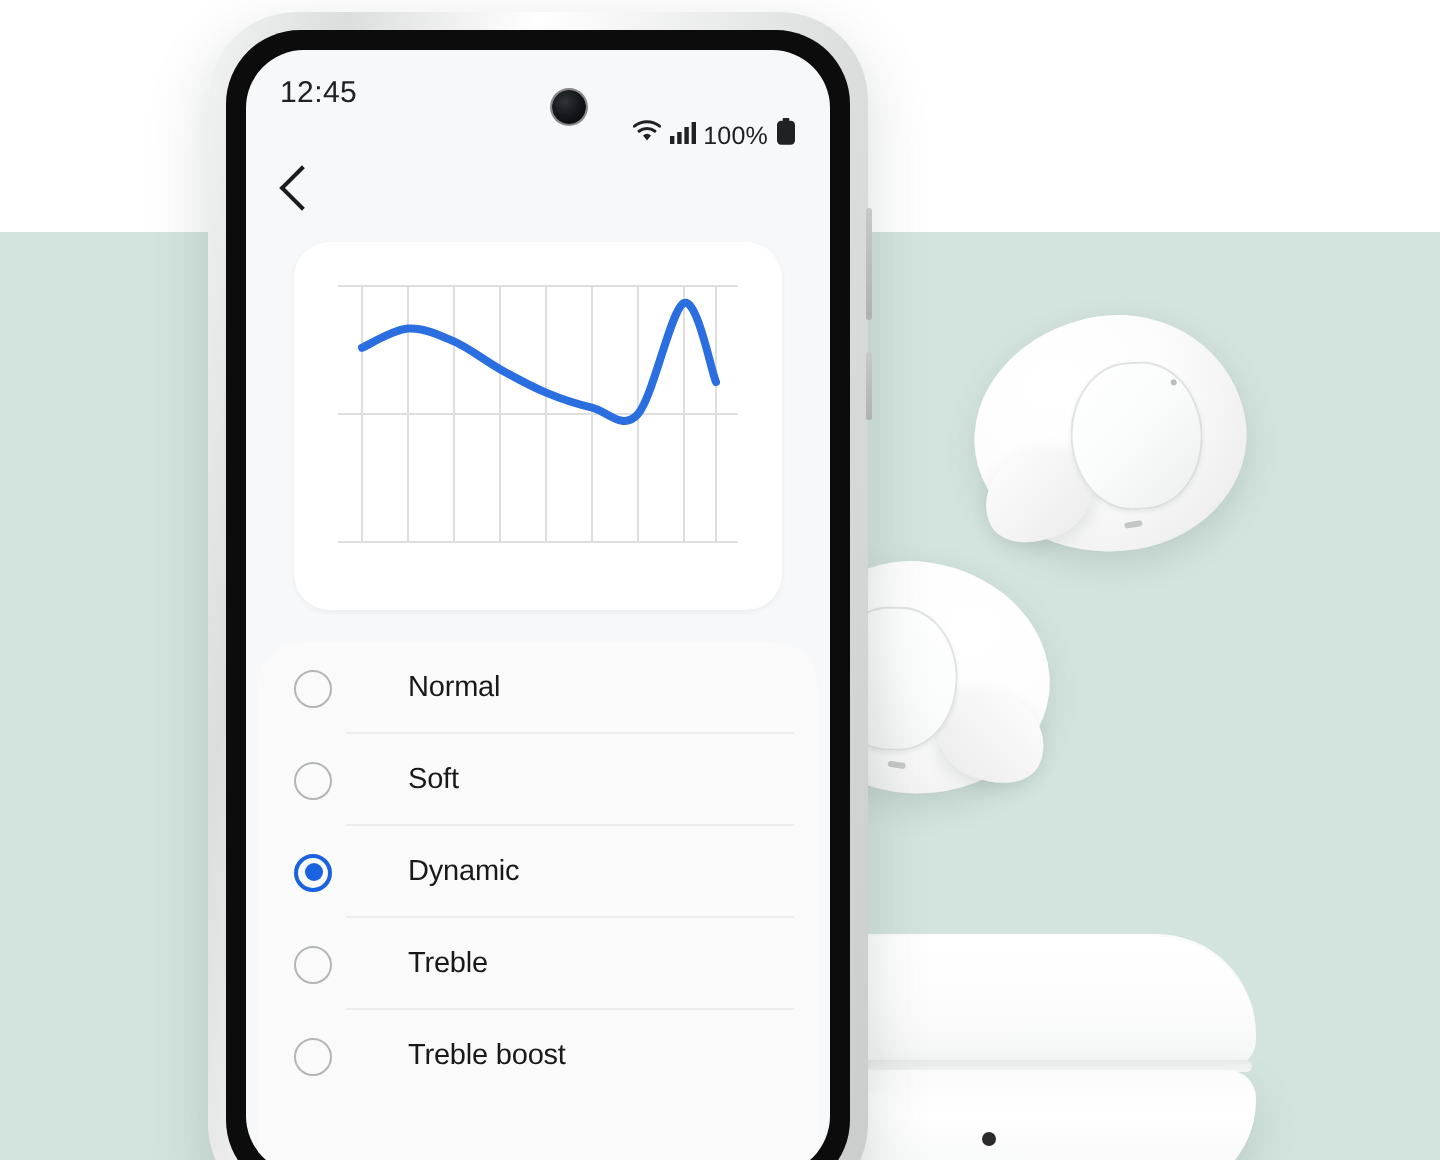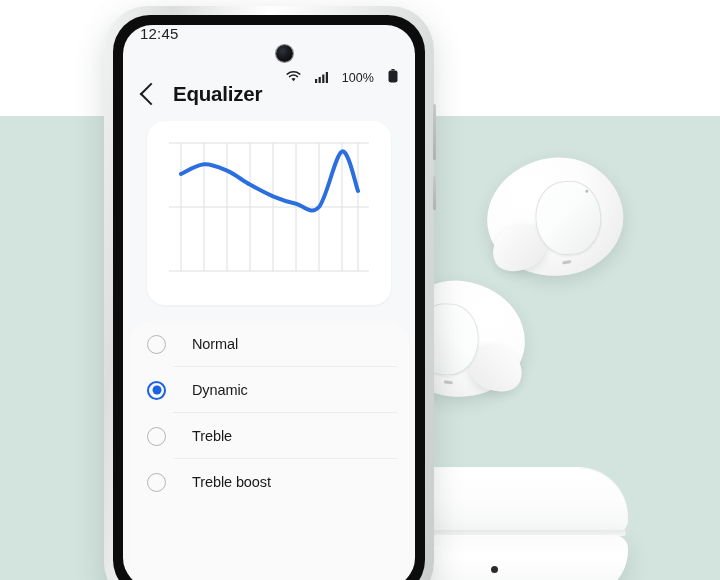--- a/index.html
+++ b/index.html
@@ -93,24 +93,24 @@
   }
   .btn-side{position:absolute;right:-2px;width:3px;border-radius:2px;background:linear-gradient(180deg,#c6c9c8,#aeb2b1);}
   #btn-volume{top:98px;height:56px;}
   #btn-power{top:170px;height:34px;}
 
   .camera{position:absolute;left:153px;top:20px;width:17px;height:17px;border-radius:50%;
     background:radial-gradient(circle at 38% 34%,#30343a 0%,#15181c 45%,#070809 100%);
     box-shadow:0 0 0 1px rgba(0,0,0,0.45);}
 
   
-  .statusbar{position:absolute;left:0;top:0;width:100%;height:42px;display:flex;align-items:flex-start;
+  .statusbar{position:absolute;left:0;top:0;width:100%;height:42px;display:flex;align-items:center;
     justify-content:space-between;padding:0 17px;box-sizing:border-box;color:#202124;}
   .clock{font-size:15px;font-weight:500;letter-spacing:.2px;}
-  .status-right{display:flex;align-items:center;gap:14px;margin-top:44px;}
+  .status-right{display:flex;align-items:center;gap:4px;margin-top:44px;}
   .batt-text{font-size:12.5px;font-weight:500;letter-spacing:.1px;}
 
   
   .appbar{position:absolute;left:0;top:46px;width:100%;height:46px;display:flex;align-items:center;padding:0 18px;box-sizing:border-box;gap:14px;}
   .back-chevron{width:14px;height:14px;border-left:2.1px solid #1b1b1b;border-bottom:2.1px solid #1b1b1b;transform:rotate(45deg);margin-left:2px;}
   .page-title{font-size:20.5px;font-weight:700;color:#141414;letter-spacing:-.2px;}
 
   
   .eq-card{position:absolute;left:24px;top:96px;width:244px;height:184px;background:#ffffff;border-radius:18px;
     box-shadow:0 1px 3px rgba(0,0,0,0.05);}
@@ -120,21 +120,21 @@
   .eq-labels span{font-size:9.5px;color:#9aa0a6;letter-spacing:.2px;}
 
   
   .preset-card{position:absolute;left:6px;top:296px;right:6px;bottom:0;background:#fafafa;border-radius:22px 22px 0 0;
     overflow:hidden;}
   .preset-row{position:relative;height:46px;display:flex;align-items:center;padding:0 0 0 18px;box-sizing:border-box;}
   .radio{width:19px;height:19px;border-radius:50%;border:1.6px solid #b3b6b8;box-sizing:border-box;flex:0 0 auto;}
   .radio.checked{border:2px solid #1a62e0;position:relative;}
   .radio.checked::after{content:"";position:absolute;left:50%;top:50%;width:9px;height:9px;border-radius:50%;
     background:#1a62e0;transform:translate(-50%,-50%);}
-  .preset-label{margin-left:26px;font-size:14.5px;color:#191919;letter-spacing:-.1px;}
+  .preset-label{margin-left:38px;font-size:14.5px;color:#191919;letter-spacing:-.1px;}
   .divider{position:absolute;left:44px;right:12px;bottom:0;height:1px;background:#ebecec;}
 </style>
 </head>
 <body>
 
 <div class="stage">
 
   <div class="bg-white"></div>
   <div class="bg-mint"></div>
 
@@ -200,21 +200,20 @@
               <rect x="0.5" y="1.4" width="9" height="12" rx="2.1" fill="#202124"></rect>
             </svg>
           </span>
         </div>
       </div>
 
       <div class="appbar">
         <div style="display:flex;align-items:center;height:100%;">
           <span class="back-chevron"></span>
         </div>
-        <div class="page-title">Equalizer</div>
       </div>
 
       <div class="eq-card">
         <svg class="eq-svg" width="244" height="184" viewBox="0 0 244 184">
 
           <line x1="22" y1="22" x2="222" y2="22" stroke="#dcdedf" stroke-width="1"></line>
           <line x1="22" y1="86" x2="222" y2="86" stroke="#dcdedf" stroke-width="1"></line>
           <line x1="22" y1="150" x2="222" y2="150" stroke="#dcdedf" stroke-width="1"></line>
 
           <line x1="34" y1="22" x2="34" y2="150" stroke="#dcdedf" stroke-width="1"></line>
@@ -231,20 +230,25 @@
         </svg>
       </div>
 
       <div class="preset-card" id="preset-list">
           <div class="preset-row">
             <div class="radio"></div>
             <div class="preset-label">Normal</div>
             <div class="divider"></div>
           </div>
           <div class="preset-row">
+            <div class="radio"></div>
+            <div class="preset-label">Soft</div>
+            <div class="divider"></div>
+          </div>
+          <div class="preset-row">
             <div class="radio checked"></div>
             <div class="preset-label">Dynamic</div>
             <div class="divider"></div>
           </div>
           <div class="preset-row">
             <div class="radio"></div>
             <div class="preset-label">Treble</div>
             <div class="divider"></div>
           </div>
           <div class="preset-row">

